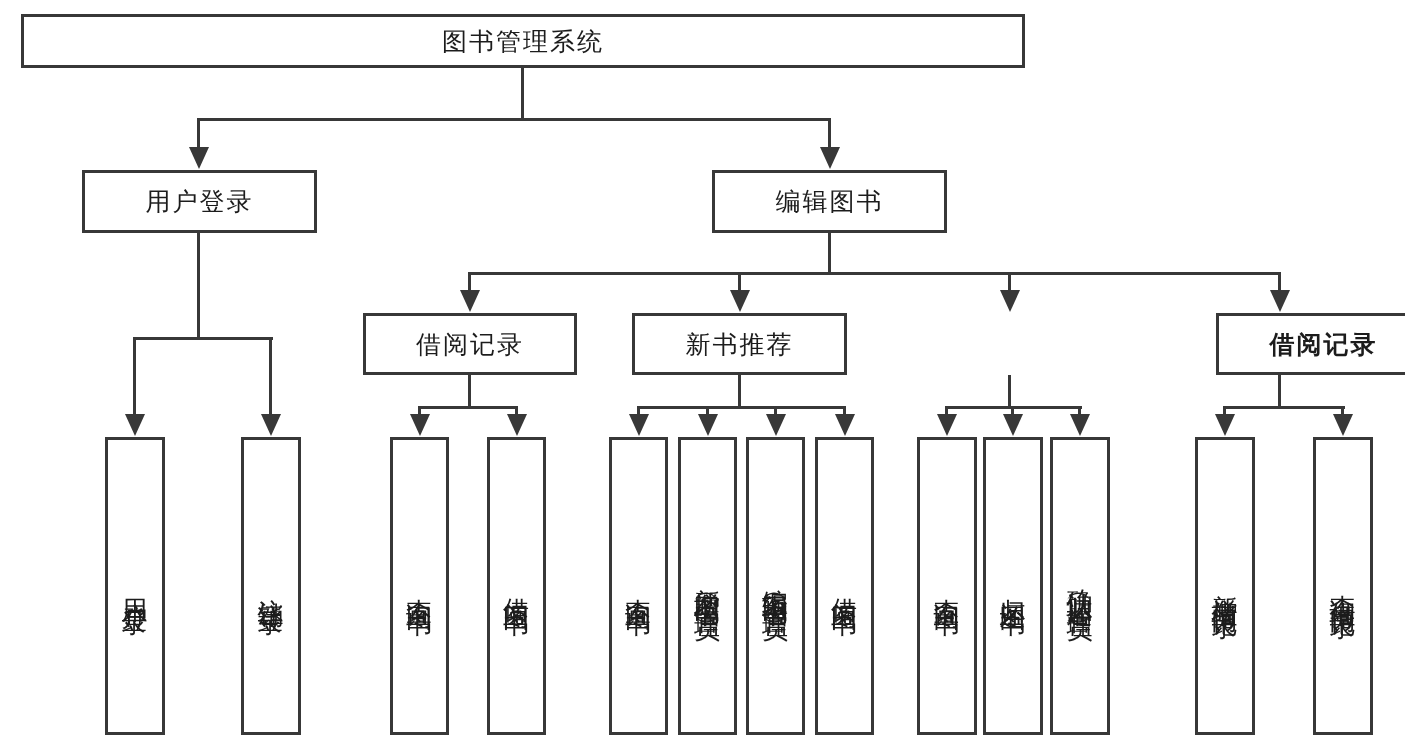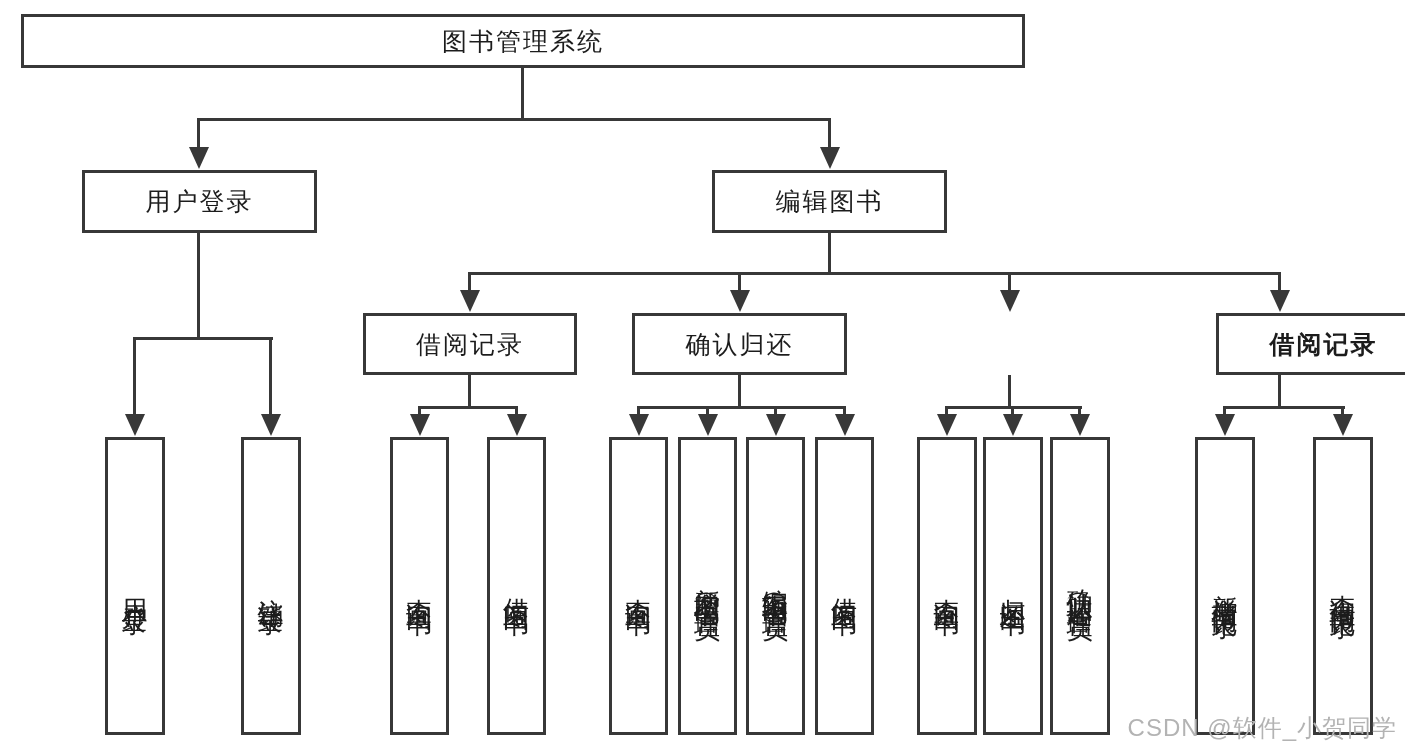--- a/index.html
+++ b/index.html
@@ -75,21 +75,21 @@
 <body>
 
 <div class="canvas">
 
   <div class="node" id="root-box">图书管理系统</div>
 
   <div class="node" id="n-user-login">用户登录</div>
   <div class="node" id="n-book-mgmt">编辑图书</div>
 
   <div class="node" id="n-newbook">借阅记录</div>
-  <div class="node" id="n-borrow">确认归还</div>
+  <div class="node" id="n-borrow">新书推荐</div>
   <div class="node" id="n-records">借阅记录</div>
 
   <div class="node leaf" id="l1a">用户登录</div>
   <div class="node leaf" id="l1b">注销登录</div>
 
   <div class="node leaf" id="l2a">查询图书</div>
   <div class="node leaf" id="l2b">借阅图书</div>
 
   <div class="node leaf" id="l3a">查询图书</div>
   <div class="node leaf" id="l3b">新增图书（管理员）</div>
@@ -155,15 +155,14 @@
   <div class="v" style="left:1078px;top:406px;height:12px;"></div>
   <div class="arrow" style="left:1070px;top:414px;"></div>
 
   <div class="v" style="left:1278px;top:375px;height:33px;"></div>
   <div class="h" style="left:1223px;top:406px;width:122px;"></div>
   <div class="v" style="left:1223px;top:406px;height:12px;"></div>
   <div class="arrow" style="left:1215px;top:414px;"></div>
   <div class="v" style="left:1341px;top:406px;height:12px;"></div>
   <div class="arrow" style="left:1333px;top:414px;"></div>
 
-  <div class="watermark">CSDN @软件_小贺同学</div>
 
 </div>
 
 </body></html>

